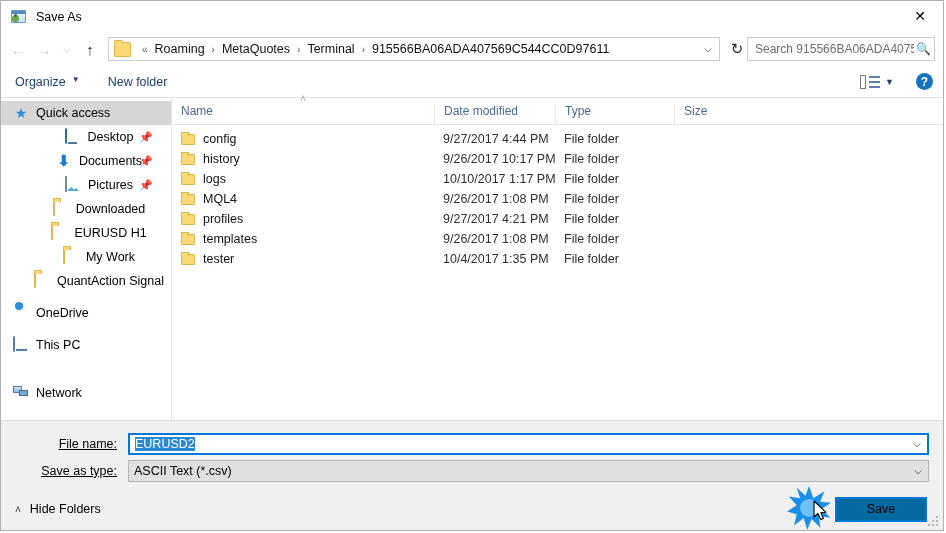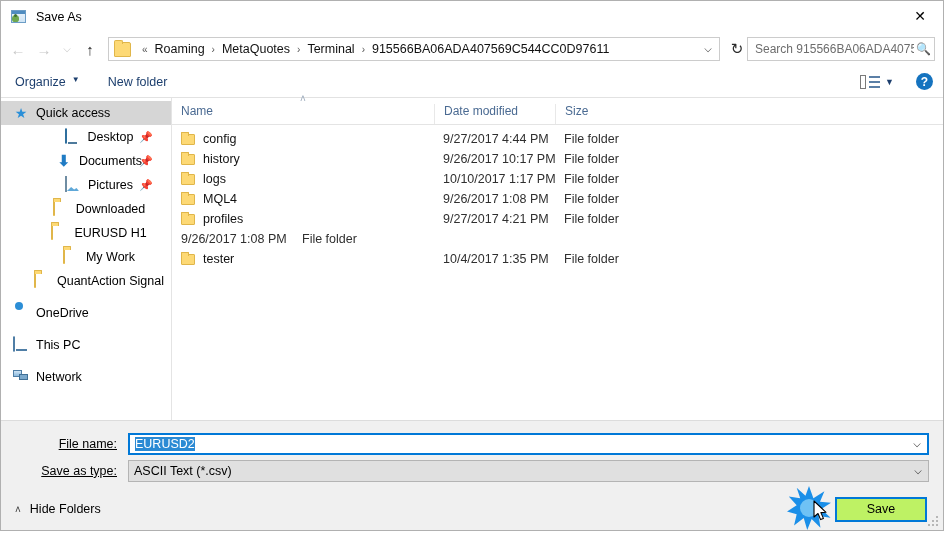--- a/index.html
+++ b/index.html
@@ -563,21 +563,21 @@
     color: #000;
     display: flex;
     align-items: center;
     justify-content: center;
     box-sizing: border-box;
     margin-left: 10px;
     position: relative;
   }
   .btn.primary {
     border: 2px solid #0078d7;
-    background: #bef264;
+    background: #0369a1;
   }
   .resize-grip {
     position: absolute;
     right: 3px;
     bottom: 2px;
     width: 12px; height: 12px;
   }
   .resize-grip i {
     position: absolute;
     width: 2px; height: 2px;
@@ -722,34 +722,37 @@
         <span class="slabel">QuantAction Signal</span>
       </div>
       <div class="side-item" style="margin-top:8px">
         <span class="sicon"><span class="ic-onedrive"></span></span>
         <span class="slabel">OneDrive</span>
       </div>
       <div class="side-item" style="margin-top:8px">
         <span class="sicon"><span class="ic-pc"></span></span>
         <span class="slabel">This PC</span>
       </div>
-      <div class="side-item" style="margin-top:8px">
+      <div class="side-item" style="margin-top:24px">
         <span class="sicon"><span class="ic-network"></span></span>
         <span class="slabel">Network</span>
       </div>
     </div>
 
     <div class="filelist">
       <div class="colheader">
         <div class="col col-name">
           <span class="sort-caret">˄</span>
           <span>Name</span>
         </div>
         <div class="col col-date">
           <span>Date modified</span>
+        </div>
+        <div class="col col-type">
+          <span>Type</span>
         </div>
         <div class="col col-size">
           <span>Size</span>
         </div>
       </div>
 
       <div class="rows">
         <div class="row">
           <div class="cell cell-name">
             <span class="ic-folder"></span>
@@ -789,20 +792,24 @@
         <div class="row">
           <div class="cell cell-name">
             <span class="ic-folder"></span>
             <span>profiles</span>
           </div>
           <div class="cell cell-date">9/27/2017 4:21 PM</div>
           <div class="cell cell-type">File folder</div>
           <div class="cell cell-size"></div>
         </div>
         <div class="row">
+          <div class="cell cell-name">
+            <span class="ic-folder"></span>
+            <span>templates</span>
+          </div>
           <div class="cell cell-date">9/26/2017 1:08 PM</div>
           <div class="cell cell-type">File folder</div>
           <div class="cell cell-size"></div>
         </div>
         <div class="row">
           <div class="cell cell-name">
             <span class="ic-folder"></span>
             <span>tester</span>
           </div>
           <div class="cell cell-date">10/4/2017 1:35 PM</div>

